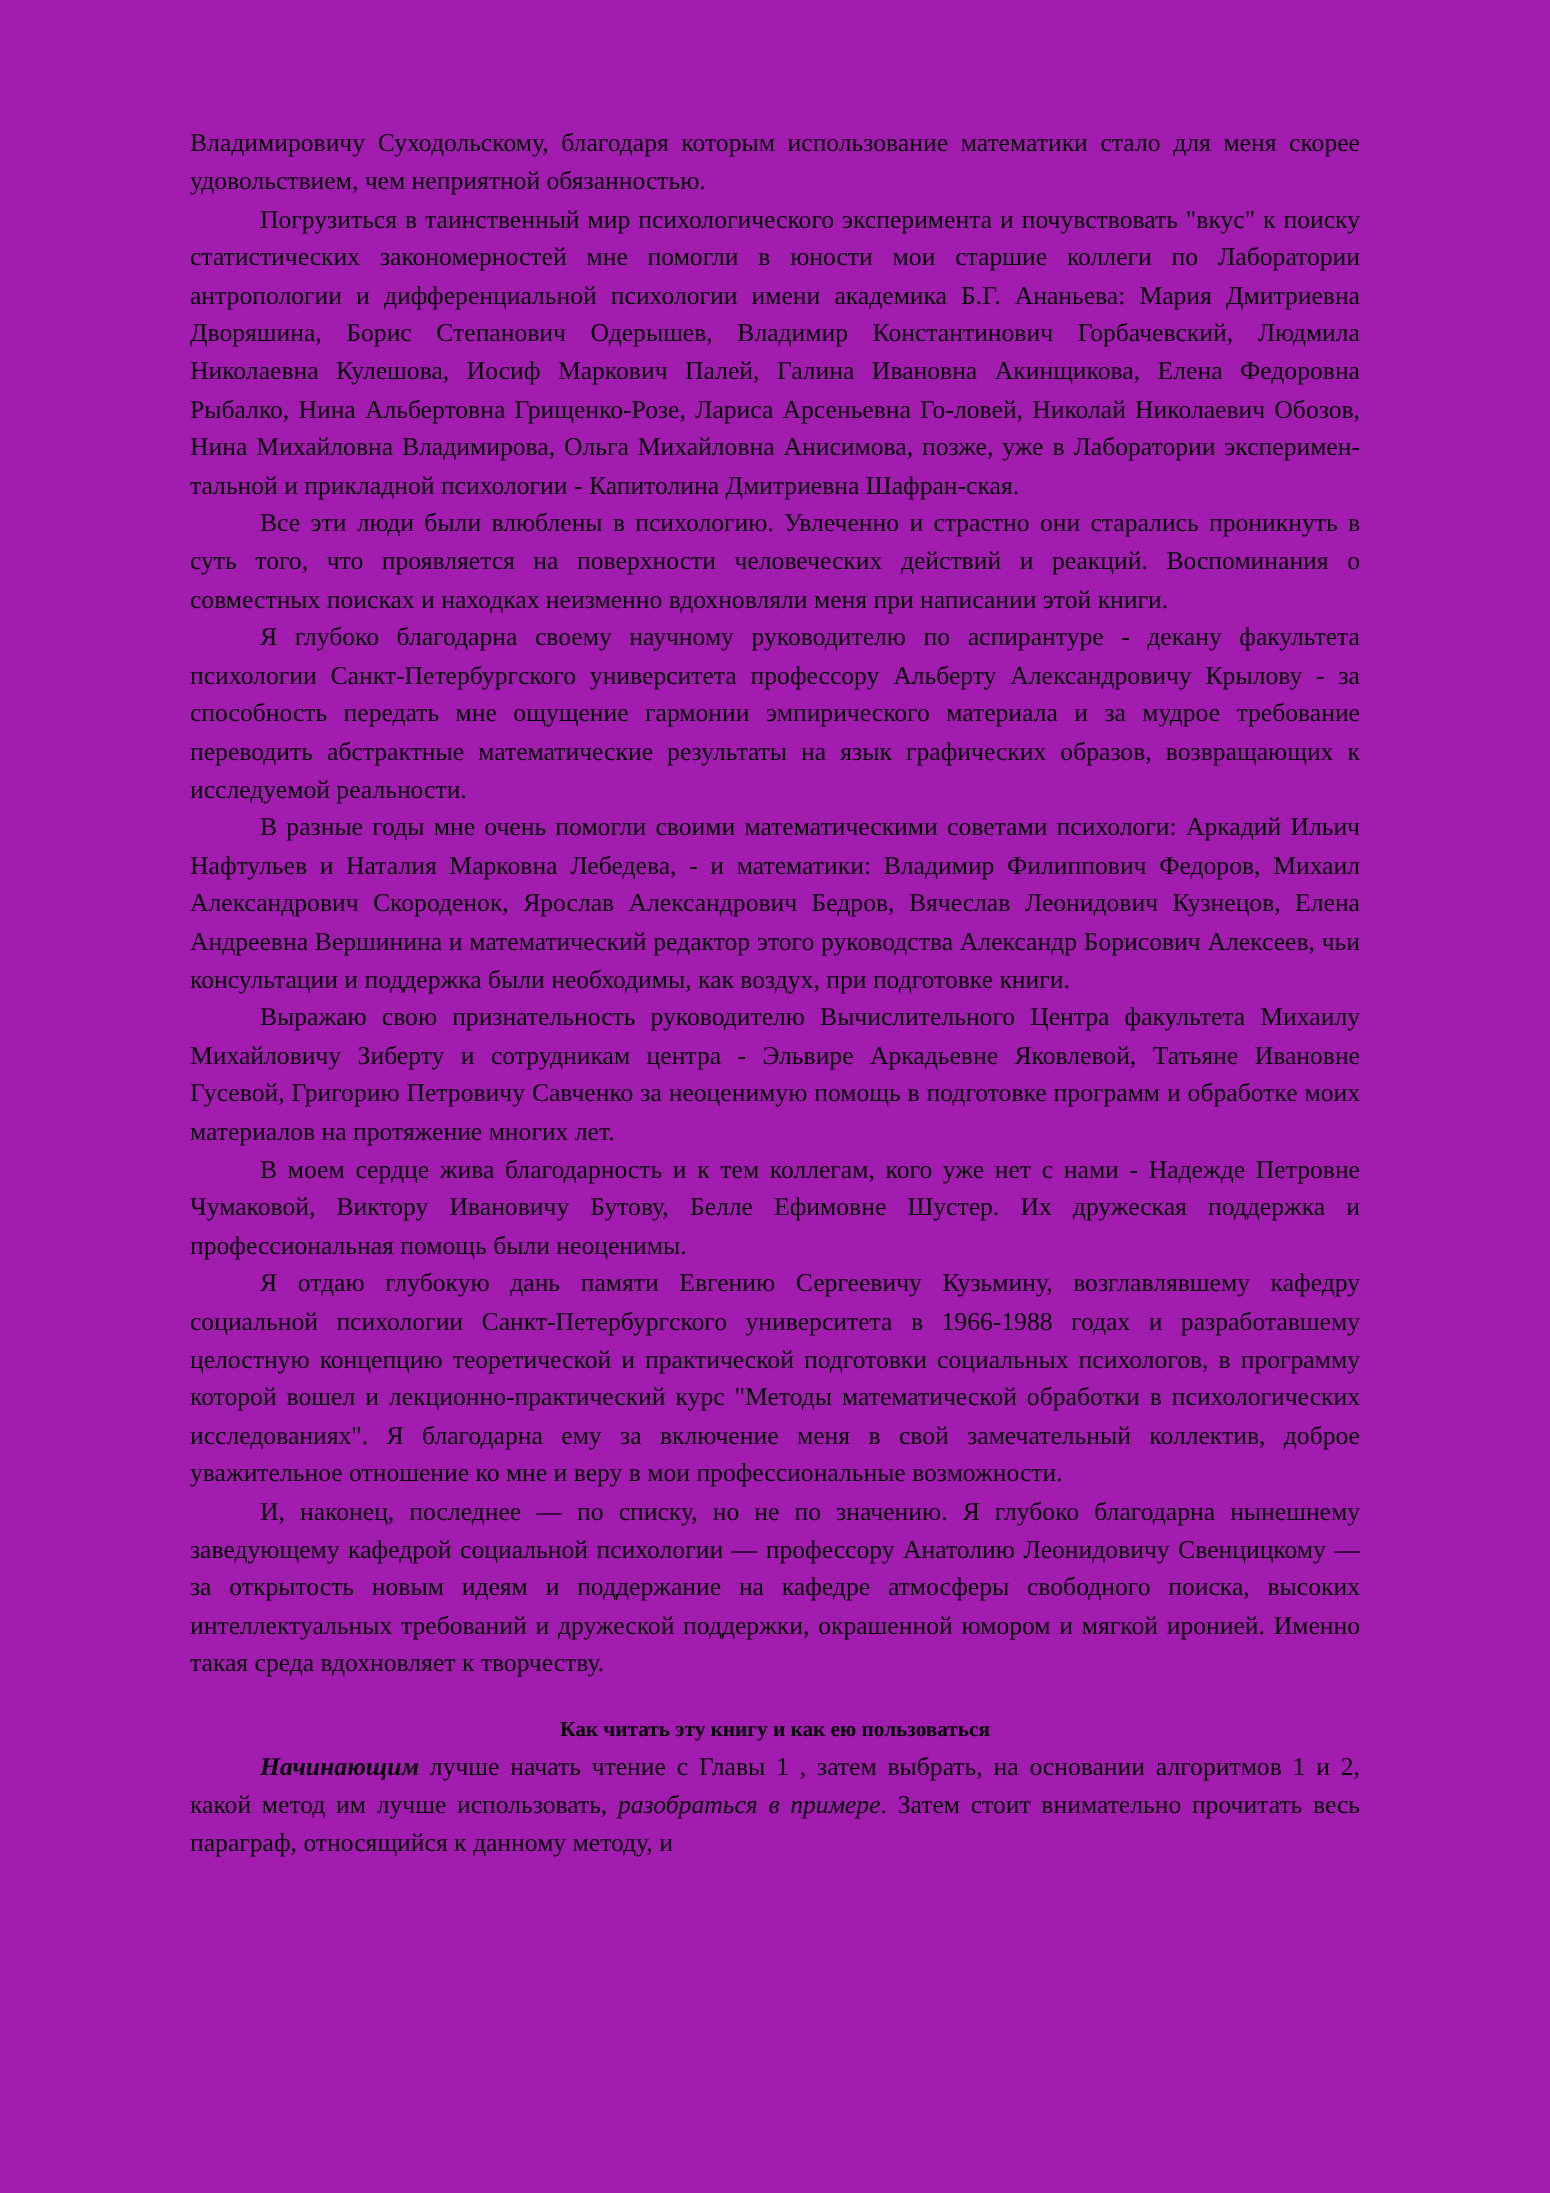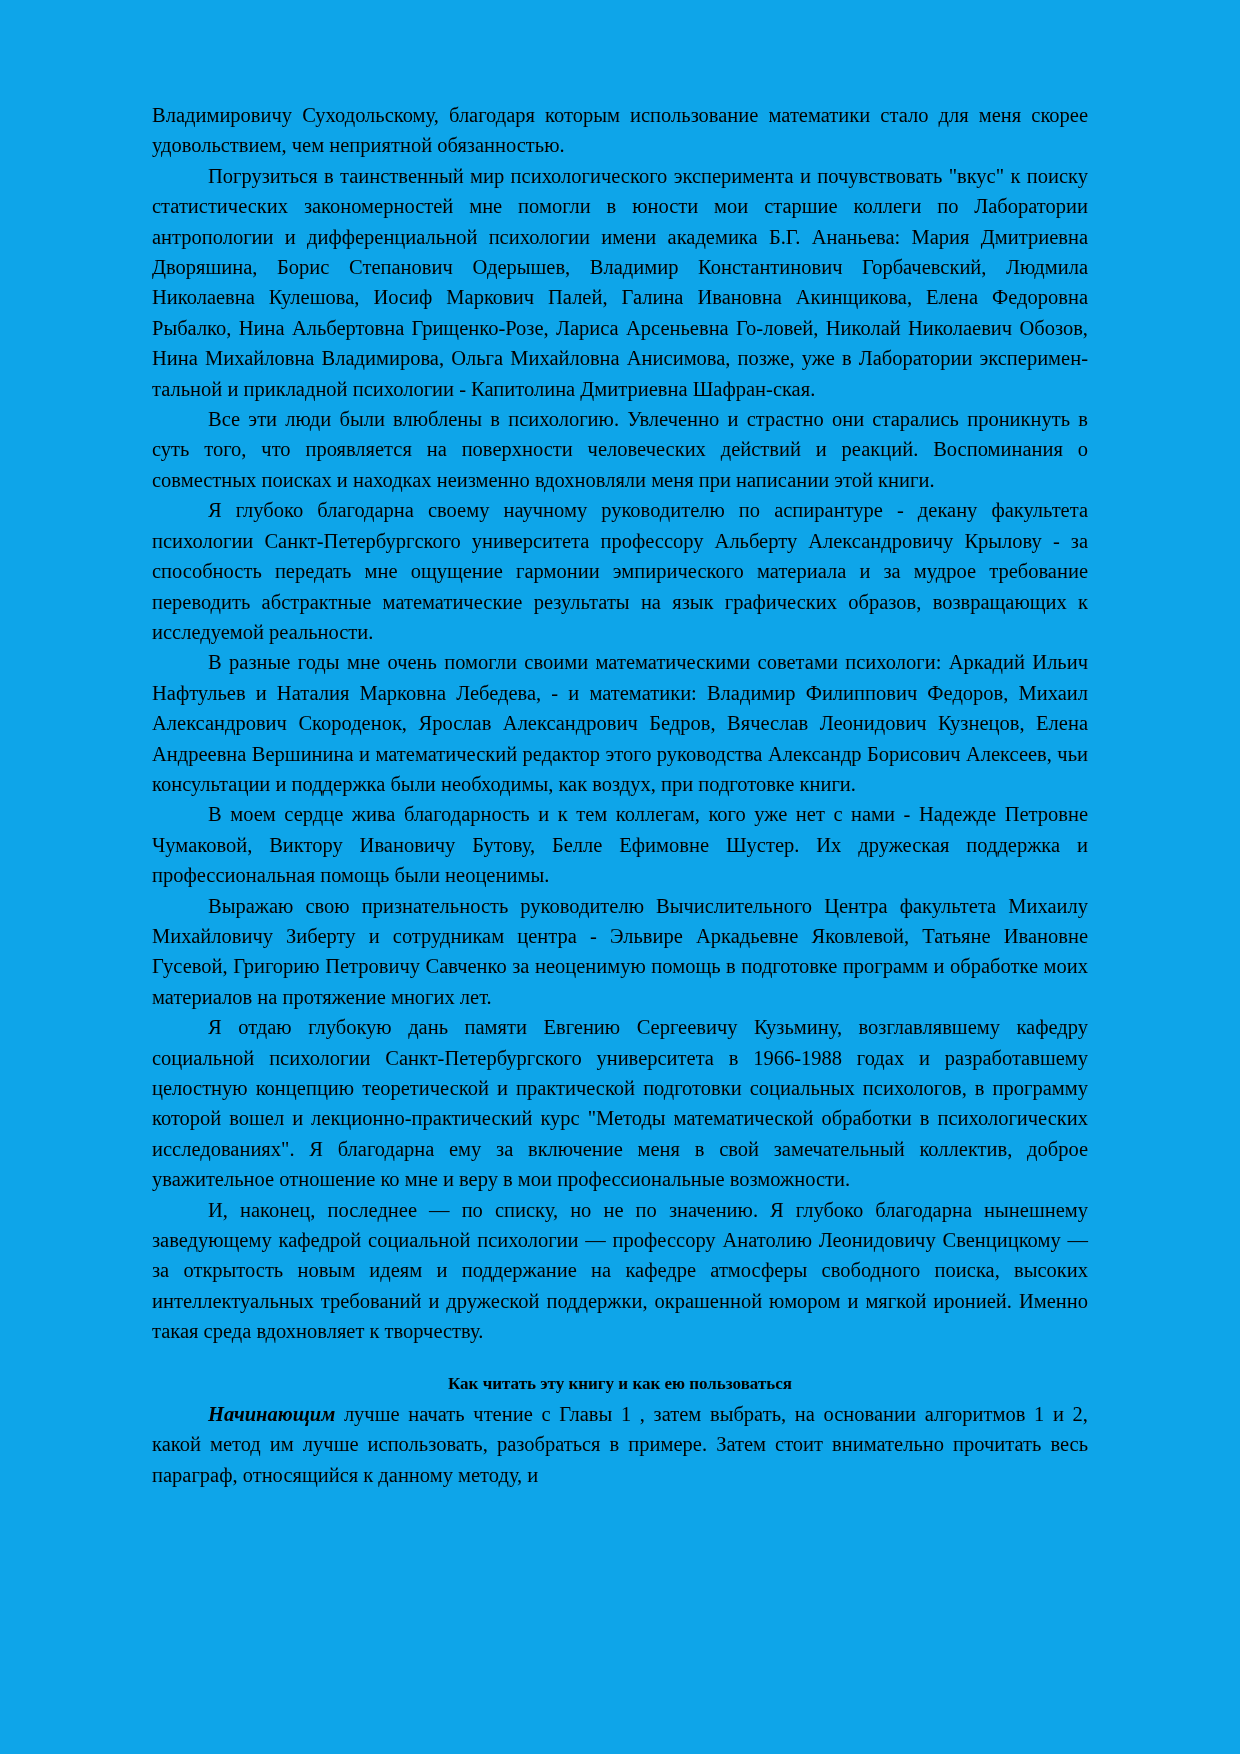--- a/index.html
+++ b/index.html
@@ -4,21 +4,21 @@
 <style>
   html, body {
     margin: 0;
     padding: 0;
     background: #ffffff;
   }
   .page {
     width: 1240px;
     height: 1754px;
     box-sizing: border-box;
-    background: #0ea5e9;
+    background: #a21caf;
     position: relative;
     padding: 100px 152px 0 152px;
     font-family: "Liberation Serif", "DejaVu Serif", serif;
     color: #000000;
   }
   .body-text {
     font-size: 20.5px;
     line-height: 30.4px;
     text-align: justify;
     text-justify: inter-word;
@@ -32,39 +32,40 @@
     text-indent: 0;
   }
   h2.section-heading {
     margin: 22px 0 0 0;
     font-size: 17px;
     line-height: 30.4px;
     font-weight: bold;
     text-align: center;
   }
   .i {
+    font-style: italic;
   }
   .bi {
     font-style: italic;
     font-weight: bold;
   }
 </style>
 </head>
 <body>
 
 <div class="page">
   <div class="body-text">
 
     <p class="para noindent">Владимировичу Суходольскому, благодаря которым использование математики стало для меня скорее удовольствием, чем неприятной обязанностью.</p>
     <p class="para">Погрузиться в таинственный мир психологического эксперимента и почувствовать "вкус" к поиску статистических закономерностей мне помогли в юности мои старшие коллеги по Лаборатории антропологии и дифференциальной психологии имени академика Б.Г. Ананьева: Мария Дмитриевна Дворяшина, Борис Степанович Одерышев, Владимир Константинович Горбачевский, Людмила Николаевна Кулешова, Иосиф Маркович Палей, Галина Ивановна Акинщикова, Елена Федоровна Рыбалко, Нина Альбертовна Грищенко-Розе, Лариса Арсеньевна Го-ловей, Николай Николаевич Обозов, Нина Михайловна Владимирова, Ольга Михайловна Анисимова, позже, уже в Лаборатории эксперимен-тальной и прикладной психологии - Капитолина Дмитриевна Шафран-ская.</p>
     <p class="para">Все эти люди были влюблены в психологию. Увлеченно и страстно они старались проникнуть в суть того, что проявляется на поверхности человеческих действий и реакций. Воспоминания о совместных поисках и находках неизменно вдохновляли меня при написании этой книги.</p>
     <p class="para">Я глубоко благодарна своему научному руководителю по аспирантуре - декану факультета психологии Санкт-Петербургского университета профессору Альберту Александровичу Крылову - за способность передать мне ощущение гармонии эмпирического материала и за мудрое требование переводить абстрактные математические результаты на язык графических образов, возвращающих к исследуемой реальности.</p>
     <p class="para">В разные годы мне очень помогли своими математическими советами психологи: Аркадий Ильич Нафтульев и Наталия Марковна Лебедева, - и математики: Владимир Филиппович Федоров, Михаил Александрович Скороденок, Ярослав Александрович Бедров, Вячеслав Леонидович Кузнецов, Елена Андреевна Вершинина и математический редактор этого руководства Александр Борисович Алексеев, чьи консультации и поддержка были необходимы, как воздух, при подготовке книги.</p>
+    <p class="para">Выражаю свою признательность руководителю Вычислительного Центра факультета Михаилу Михайловичу Зиберту и сотрудникам центра - Эльвире Аркадьевне Яковлевой, Татьяне Ивановне Гусевой, Григорию Петровичу Савченко за неоценимую помощь в подготовке программ и обработке моих материалов на протяжение многих лет.</p>
     <p class="para">В моем сердце жива благодарность и к тем коллегам, кого уже нет с нами - Надежде Петровне Чумаковой, Виктору Ивановичу Бутову, Белле Ефимовне Шустер. Их дружеская поддержка и профессиональная помощь были неоценимы.</p>
-    <p class="para">Выражаю свою признательность руководителю Вычислительного Центра факультета Михаилу Михайловичу Зиберту и сотрудникам центра - Эльвире Аркадьевне Яковлевой, Татьяне Ивановне Гусевой, Григорию Петровичу Савченко за неоценимую помощь в подготовке программ и обработке моих материалов на протяжение многих лет.</p>
     <p class="para">Я отдаю глубокую дань памяти Евгению Сергеевичу Кузьмину, возглавлявшему кафедру социальной психологии Санкт-Петербургского университета в 1966-1988 годах и разработавшему целостную концепцию теоретической и практической подготовки социальных психологов, в программу которой вошел и лекционно-практический курс "Методы математической обработки в психологических исследованиях". Я благодарна ему за включение меня в свой замечательный коллектив, доброе уважительное отношение ко мне и веру в мои профессиональные возможности.</p>
     <p class="para">И, наконец, последнее — по списку, но не по значению. Я глубоко благодарна нынешнему заведующему кафедрой социальной психологии — профессору Анатолию Леонидовичу Свенцицкому — за открытость новым идеям и поддержание на кафедре атмосферы свободного поиска, высоких интеллектуальных требований и дружеской поддержки, окрашенной юмором и мягкой иронией. Именно такая среда вдохновляет к творчеству.</p>
 
     <h2 class="section-heading">Как читать эту книгу и как ею пользоваться</h2>
 
     <p class="para"><span class="bi">Начинающим</span><span> лучше начать чтение с Главы 1 , затем выбрать, на основании алгоритмов 1 и 2, какой метод им лучше использовать, </span><span class="i">разобраться в примере</span><span>. Затем стоит внимательно прочитать весь параграф, относящийся к данному методу, и</span></p>
 
   </div>
 </div>
 

